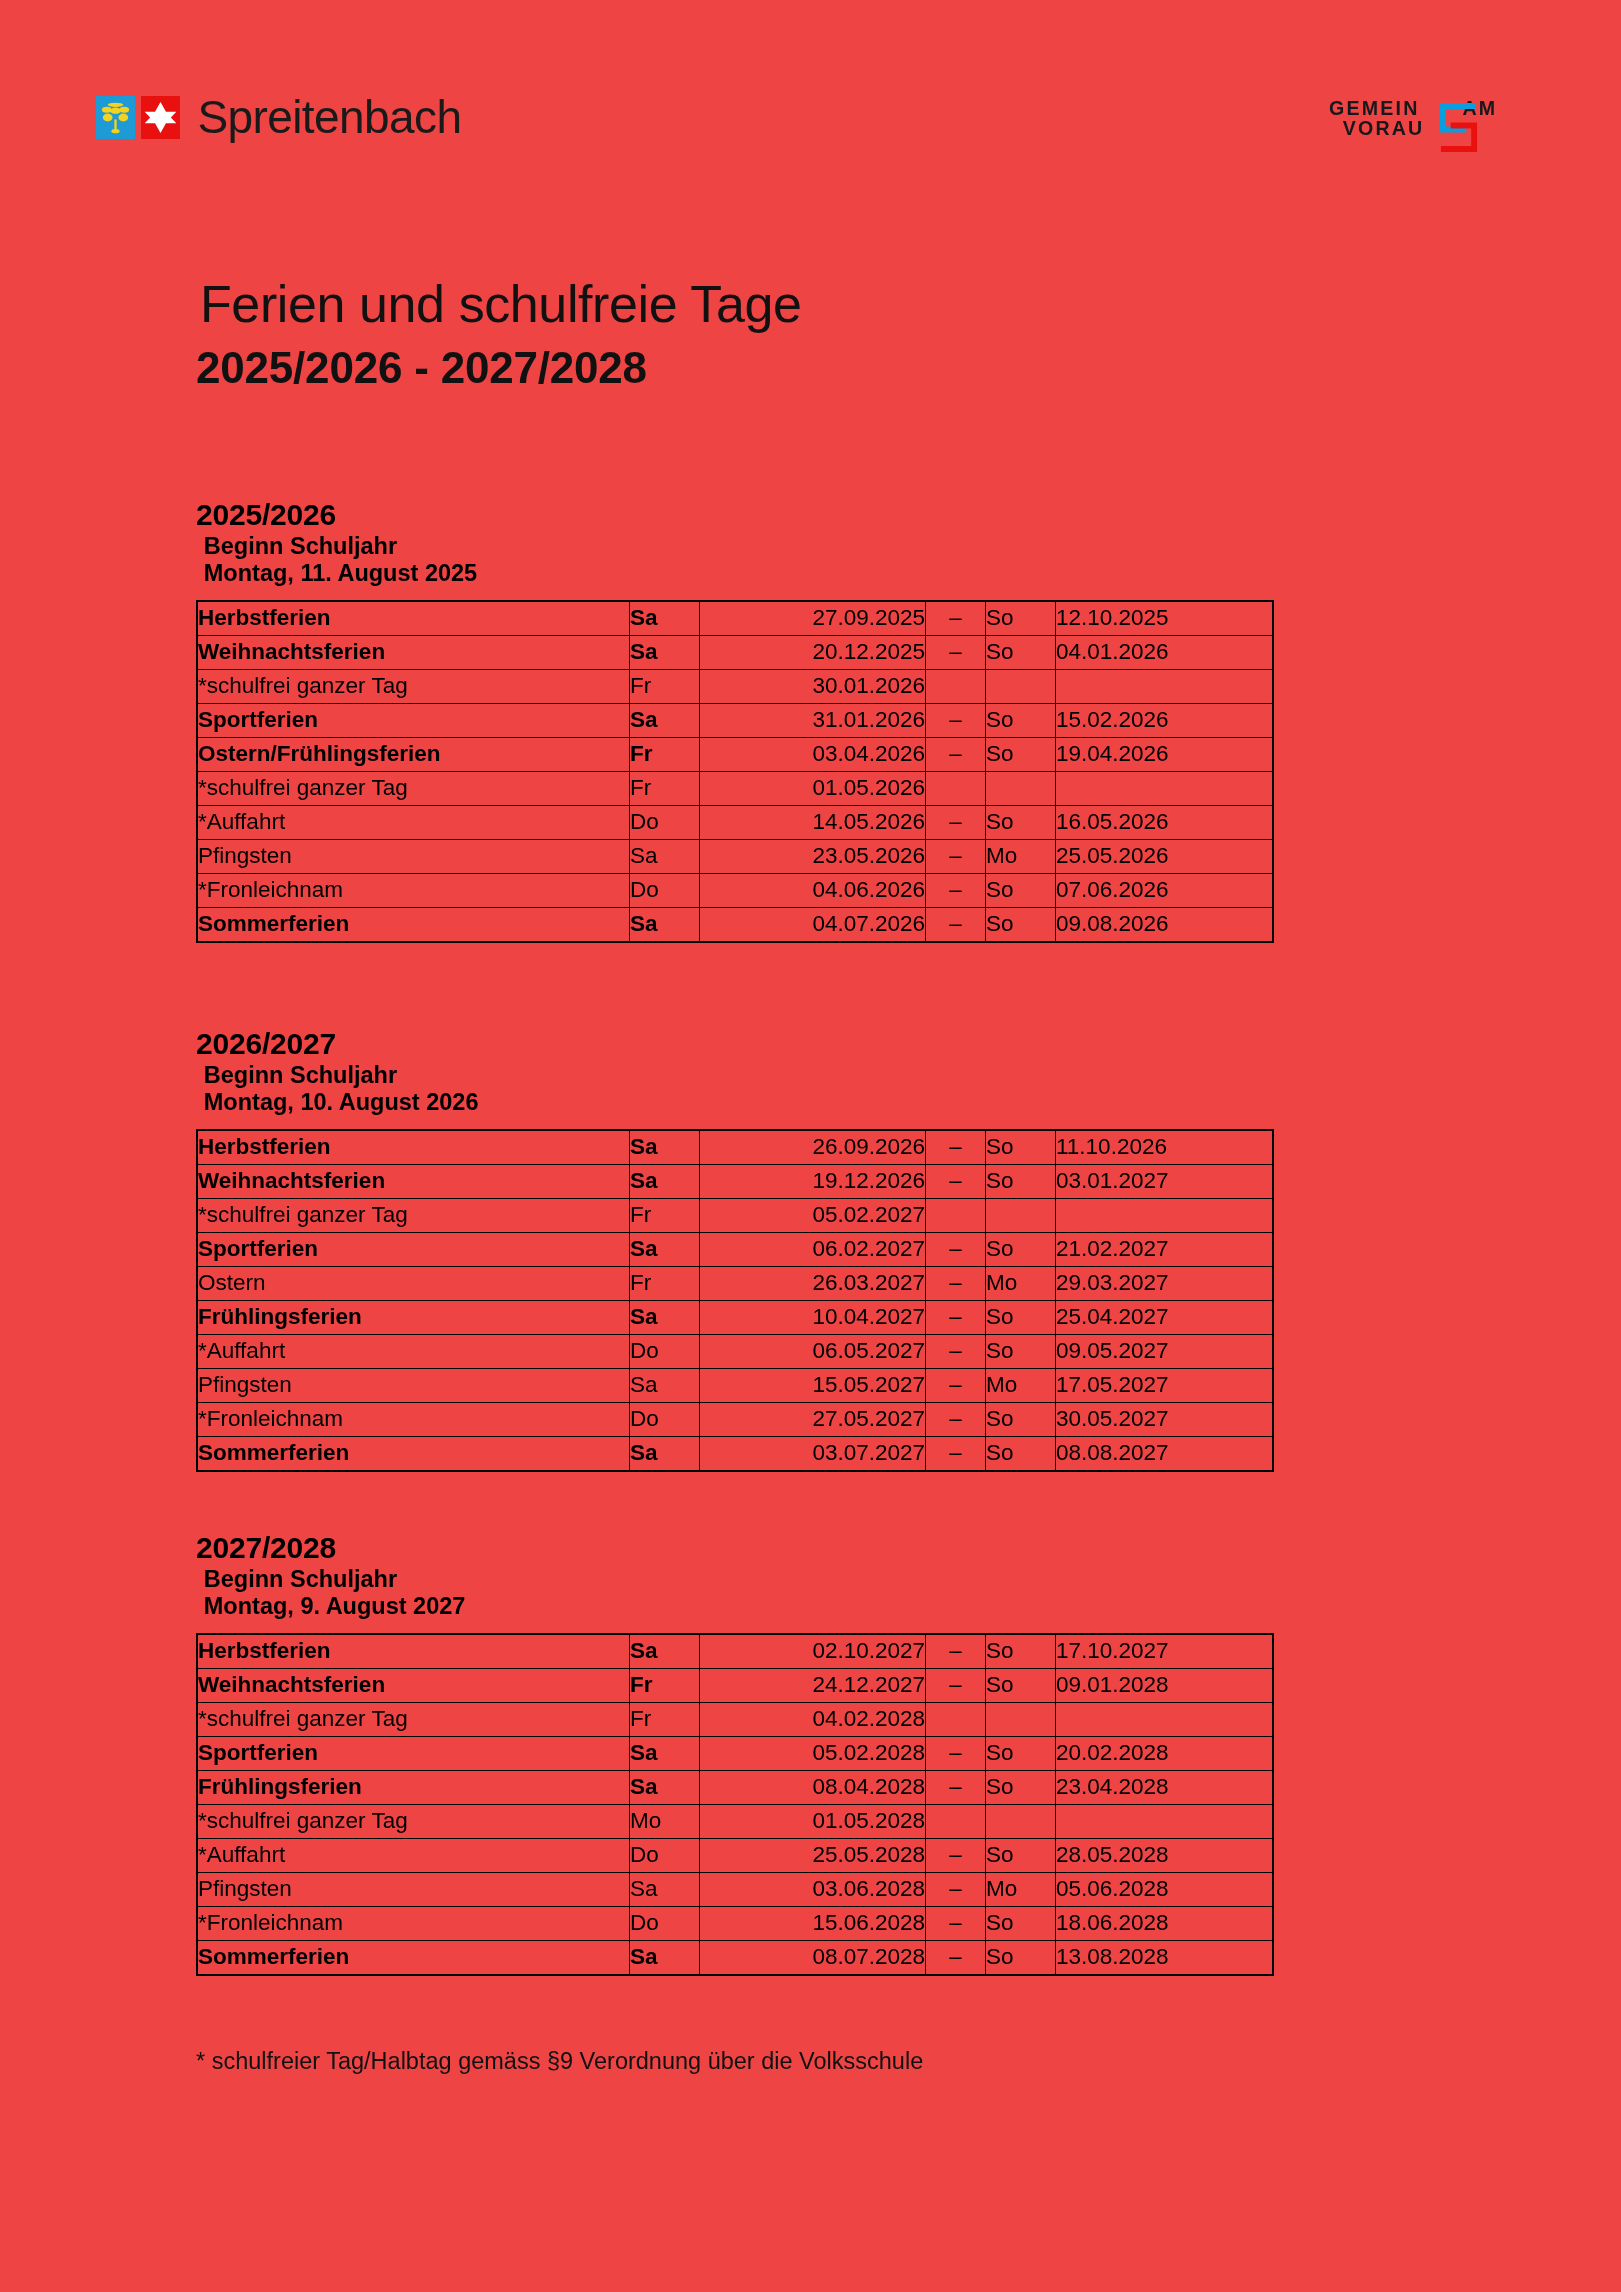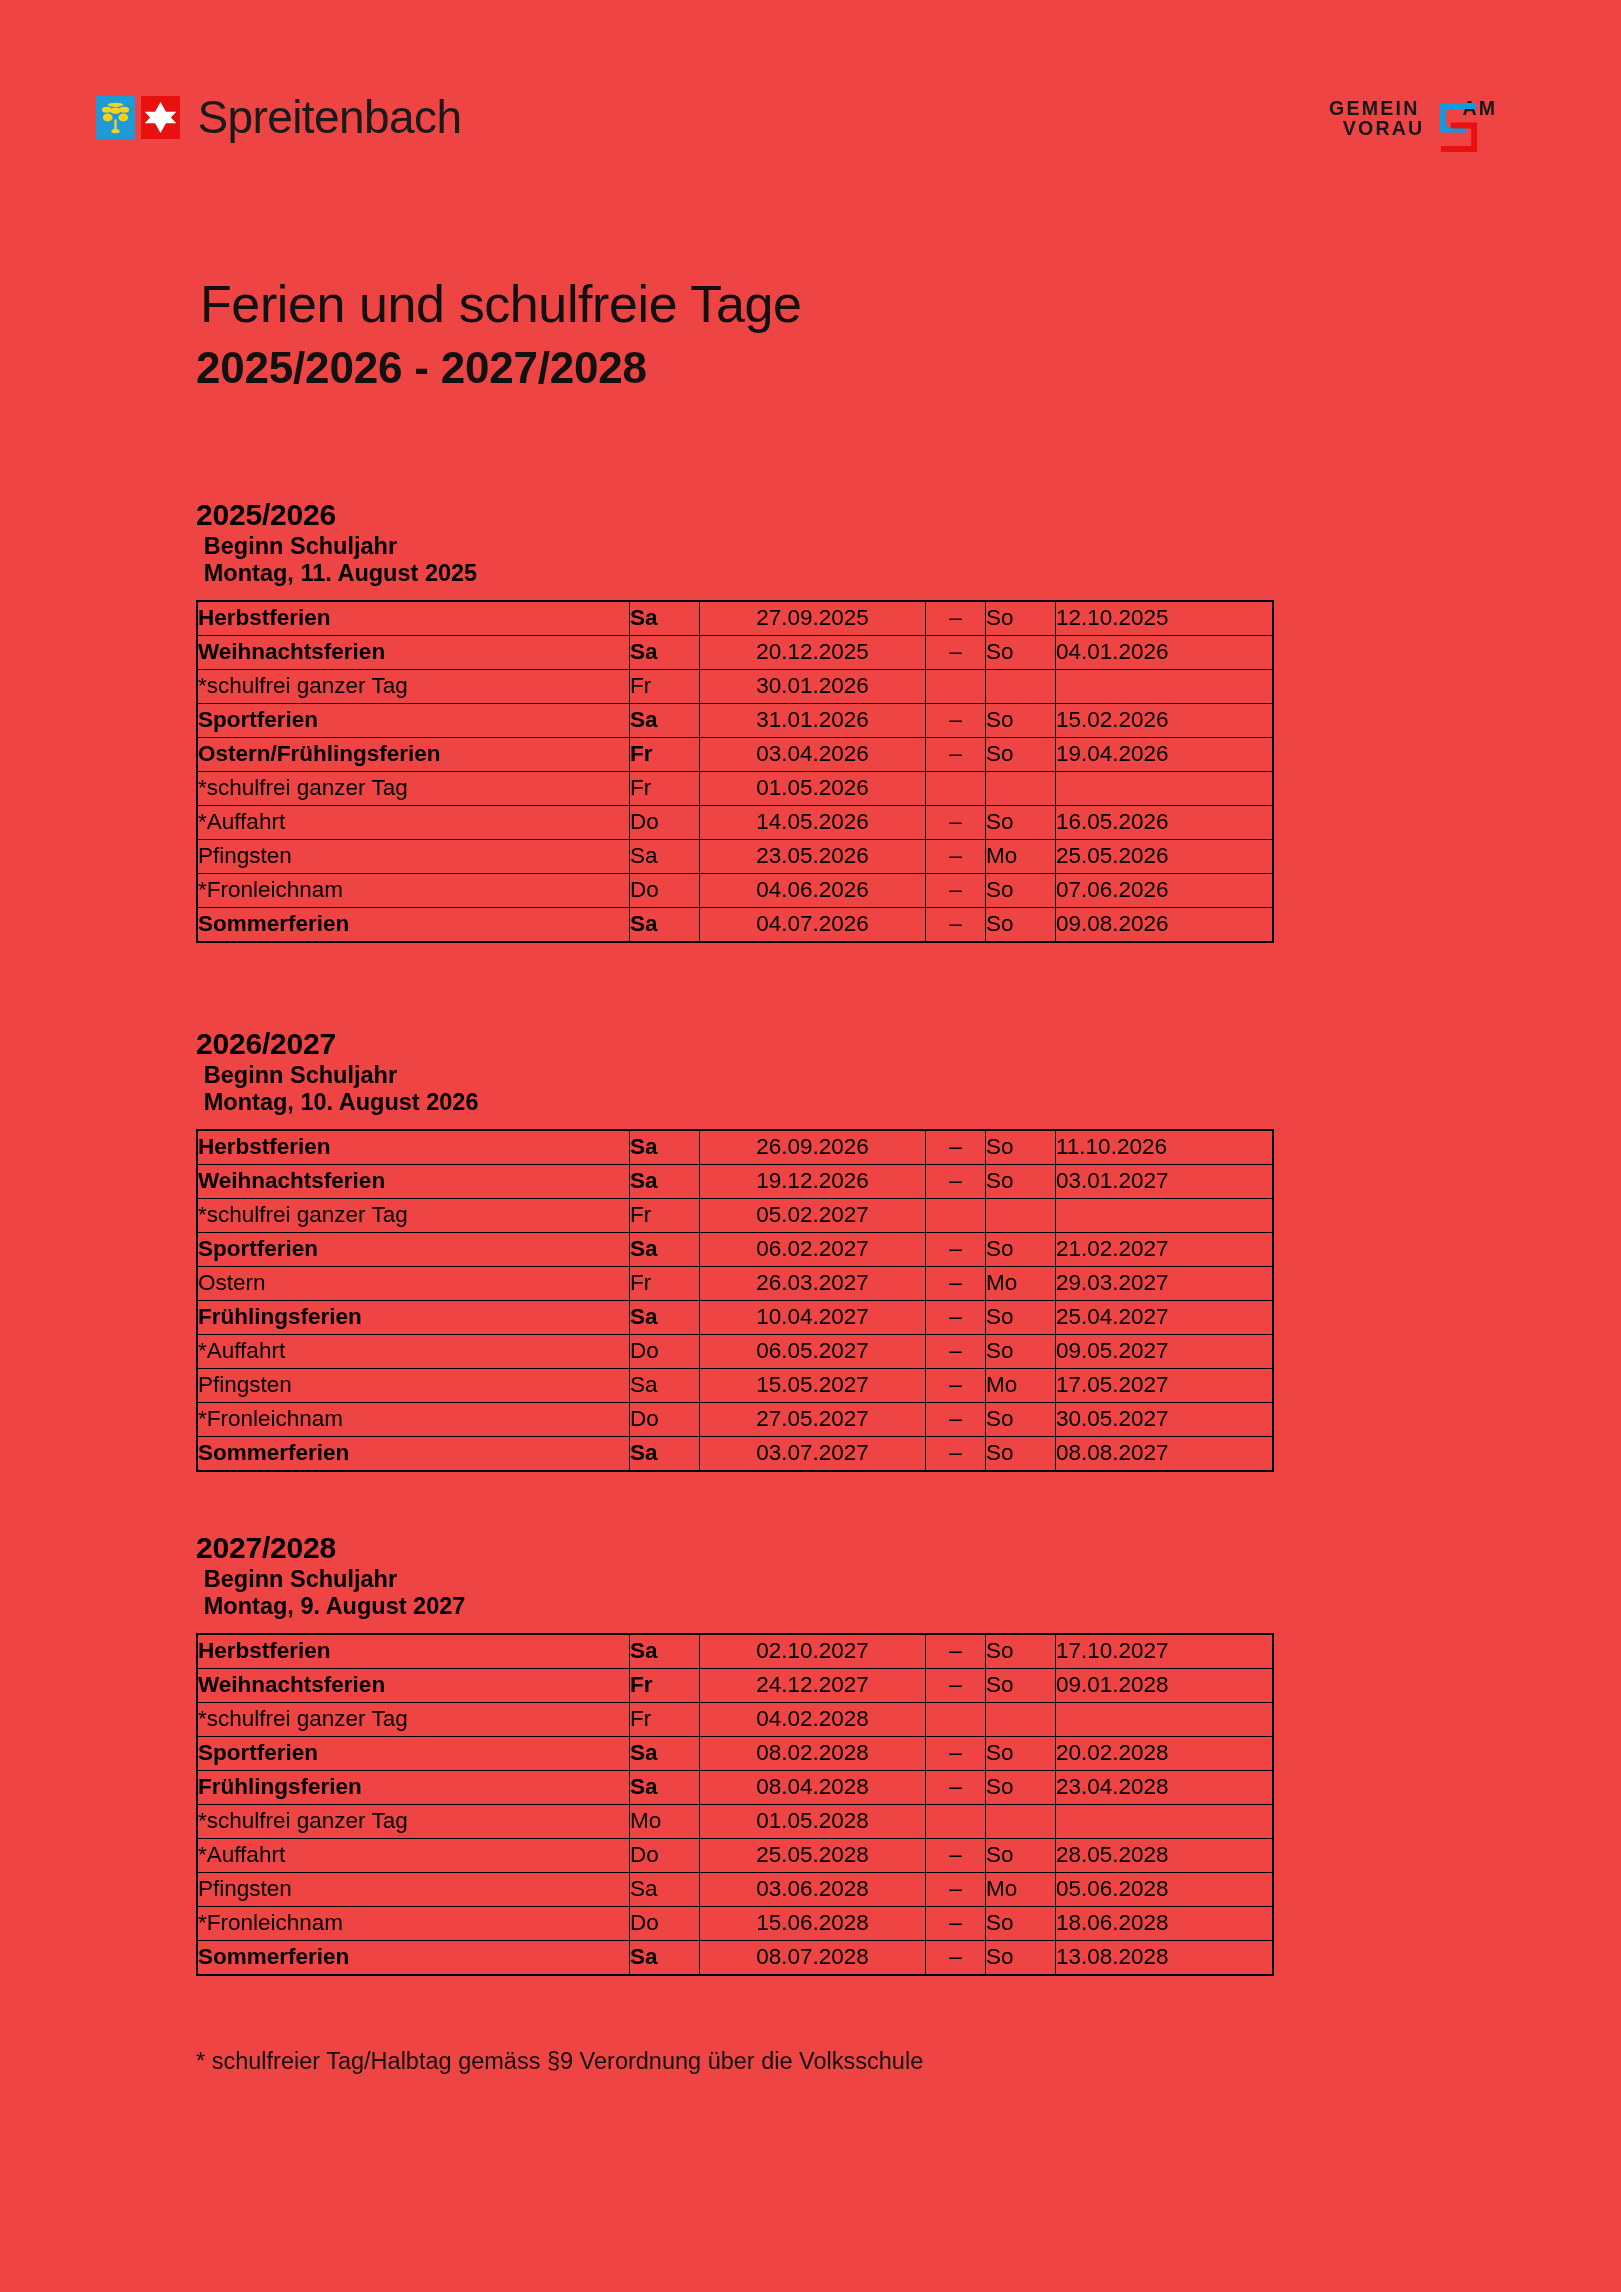--- a/index.html
+++ b/index.html
@@ -151,21 +151,21 @@
     border: 1px solid #000;
     height: 33px;
     padding: 0;
     font-size: 22.5px;
     line-height: 1;
     vertical-align: middle;
     white-space: nowrap;
   }
   td.c-name   { width: 431px; padding-left: 9.8px; border-right: 2px solid #000; }
   td.c-dow1   { width: 69px;  padding-left: 13.7px; border-right: none; }
-  td.c-date1  { width: 225px; text-align: center; padding-left: 11.8px; border-left: none; border-right: none; }
+  td.c-date1  { width: 225px; text-align: right; padding-left: 11.8px; border-left: none; border-right: none; }
   td.c-dash   { width: 59px;  text-align: center; border-left: none; border-right: none; }
   td.c-dow2   { width: 69px;  text-align: left; padding-left: 9.8px; border-left: none; border-right: none; }
   td.c-date2  { width: 216px; text-align: left; padding-left: 11.8px; border-left: none; }
   .bold { font-weight: 700; }
 
   
   .footnote {
     position: absolute;
     left: 196px;
     top: 2047px;
@@ -441,21 +441,21 @@
             <td class="c-name">*schulfrei ganzer Tag</td>
             <td class="c-dow1">Fr</td>
             <td class="c-date1">04.02.2028</td>
             <td class="c-dash"></td>
             <td class="c-dow2"></td>
             <td class="c-date2"></td>
           </tr>
           <tr>
             <td class="c-name bold">Sportferien</td>
             <td class="c-dow1 bold">Sa</td>
-            <td class="c-date1">08.02.2028</td>
+            <td class="c-date1">05.02.2028</td>
             <td class="c-dash">–</td>
             <td class="c-dow2">So</td>
             <td class="c-date2">20.02.2028</td>
           </tr>
           <tr>
             <td class="c-name bold">Frühlingsferien</td>
             <td class="c-dow1 bold">Sa</td>
             <td class="c-date1">08.04.2028</td>
             <td class="c-dash">–</td>
             <td class="c-dow2">So</td>

